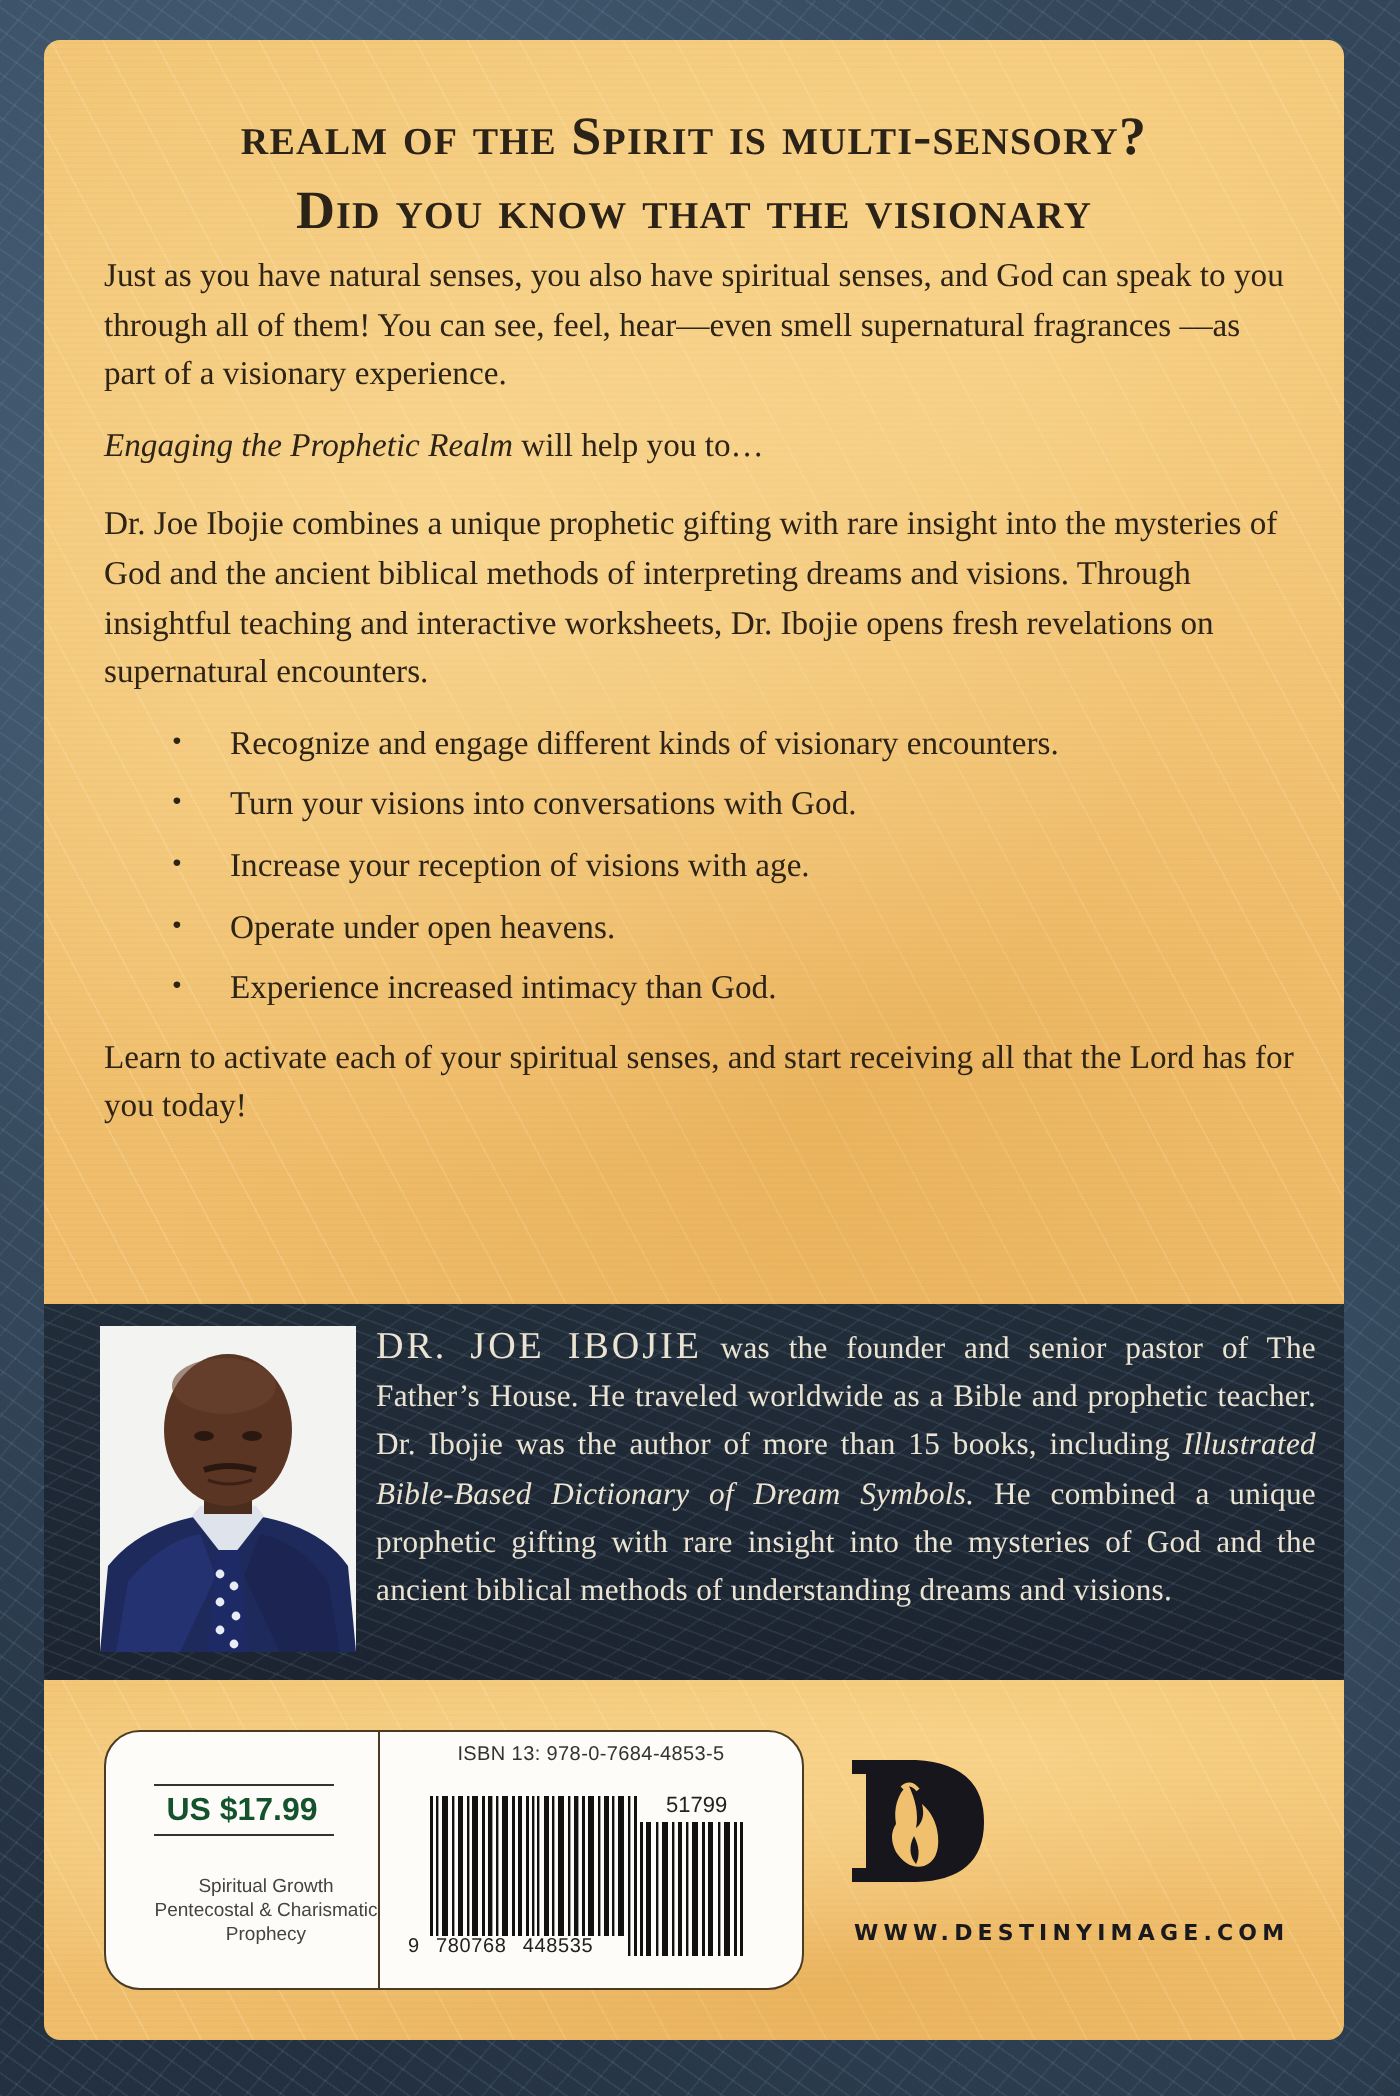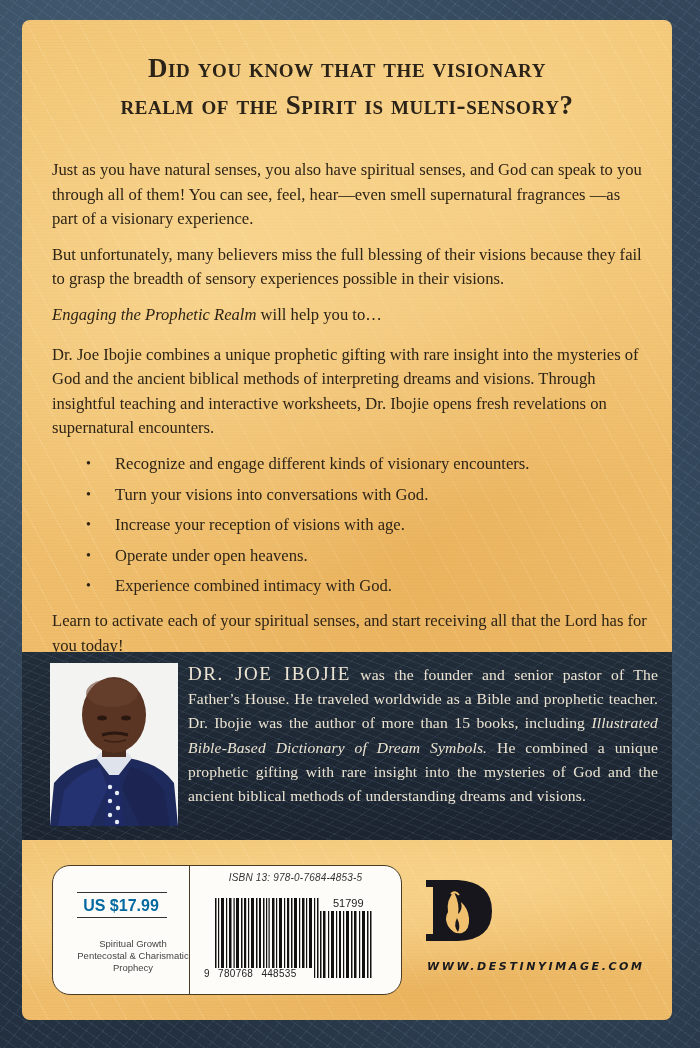--- a/index.html
+++ b/index.html
@@ -32,21 +32,21 @@
     .parchment.bottom { top: 840px; height: 180px; border-radius: 0 0 8px 8px; }
 
     .headline {
       position: absolute; top: 12px; left: 0; width: 650px;
       text-align: center; color: #2b2317;
       font-size: 27px; line-height: 37px; letter-spacing: 0.6px;
       font-variant: small-caps;
     }
     .body-text {
       position: absolute; left: 30px; top: 106px; width: 596px;
-      color: #2e2416; font-size: 16.6px; line-height: 24.6px; margin-top: 32px;
+      color: #2e2416; font-size: 16.6px; line-height: 24.6px;
     }
     .body-text p { margin: 0 0 11px 0; }
     .body-text .intro-title { font-style: italic; }
     .bullets { list-style: none; margin: 0 0 10px 0; padding: 0; }
     .bullets li { position: relative; padding-left: 63px; line-height: 24.6px; }
     .bullets li .dot {
       position: absolute; left: 34px; top: 0; font-size: 14px;
     }
 
     
@@ -77,28 +77,28 @@
       font-family: "Liberation Sans", "DejaVu Sans", sans-serif;
       overflow: hidden;
     }
     .label .left {
       position: absolute; left: 0; top: 0; width: 136px; height: 128px;
       border-right: 1.5px solid #4a3b24; text-align: center;
     }
     .price-rule { position: absolute; left: 24px; width: 90px; height: 0; border-top: 1.5px solid #333; }
     .price {
       position: absolute; top: 31px; left: 0; width: 136px;
-      font-weight: bold; font-size: 16px; color: #0369a1;
+      font-weight: bold; font-size: 16px; color: #14532d;
     }
     .categories {
       position: absolute; top: 72px; left: 0; width: 136px;
       font-size: 9.5px; line-height: 12.2px; color: #444; padding-left: 12px;
     }
     .label .right { position: absolute; left: 137px; top: 0; width: 211px; height: 128px; }
-    .isbn { position: absolute; top: 6px; left: 0; width: 211px; text-align: center; font-size: 10px; color: #333; letter-spacing: 0.2px; font-style: italic; }
+    .isbn { position: absolute; top: 6px; left: 0; width: 211px; text-align: center; font-size: 10px; color: #333; letter-spacing: 0.2px; }
     .barcode-main { position: absolute; left: 25px; top: 32px; width: 105px; height: 80px; }
     .barcode-addon { position: absolute; left: 130px; top: 45px; width: 52px; height: 67px; }
     .addon-num { position: absolute; left: 143px; top: 31px; font-size: 11px; color: #222; text-align: right; }
     .barcode-digits {
       position: absolute; left: 13px; top: 102px; font-size: 10px; color: #222;
       background: #fdfcf8; letter-spacing: 0.3px;
     }
     .barcode-digits span { background: #fdfcf8; padding: 0 1px; }
 
     
@@ -106,47 +106,46 @@
     .logo-d { position: absolute; left: 0; top: 0; width: 70px; height: 65px; }
     .pub-name {
       position: absolute; left: 80px; top: 5px;
       font-family: "DejaVu Sans", "Liberation Sans", sans-serif; font-weight: bold;
       font-size: 25px; line-height: 27px; color: #1a1a1e; letter-spacing: 0.5px;
     }
     .reg { font-size: 9px; vertical-align: top; position: relative; top: 14px; left: 1px; }
     .pub-url {
       position: absolute; left: 3px; top: 82px;
       font-family: "DejaVu Sans", "Liberation Sans", sans-serif; font-weight: bold;
-      font-size: 11px; letter-spacing: 2.6px; color: #1a1a1e; font-style: italic;
+      font-size: 11px; letter-spacing: 2.6px; color: #1a1a1e;
     }
   </style>
 </head>
 <body>
 
 <div class="cover">
 
   <section class="parchment top">
     <h1 class="headline">
+      <div>realm of the Spirit is multi-sensory?</div>
       <div>Did you know that the visionary</div>
-      <div>realm of the Spirit is multi-sensory?</div>
     </h1>
 
     <div class="body-text">
       <p>Just as you have natural senses, you also have spiritual senses, and God can speak to you through all of them! You can see, feel, hear—even smell supernatural fragrances —as part of a visionary experience.</p>
-      <p>But unfortunately, many believers miss the full blessing of their visions because they fail to grasp the breadth of sensory experiences possible in their visions.</p>
       <p style="margin-bottom:15px">
         <span class="intro-title">Engaging the Prophetic Realm</span><span> will help you to…</span>
       </p>
       <p>Dr. Joe Ibojie combines a unique prophetic gifting with rare insight into the mysteries of God and the ancient biblical methods of interpreting dreams and visions. Through insightful teaching and interactive worksheets, Dr. Ibojie opens fresh revelations on supernatural encounters.</p>
       <ul class="bullets">
         <li><span class="dot">•</span><span>Recognize and engage different kinds of visionary encounters.</span></li>
         <li style="margin-top:6px"><span class="dot">•</span><span>Turn your visions into conversations with God.</span></li>
         <li style="margin-top:6px"><span class="dot">•</span><span>Increase your reception of visions with age.</span></li>
         <li style="margin-top:6px"><span class="dot">•</span><span>Operate under open heavens.</span></li>
-        <li style="margin-top:6px"><span class="dot">•</span><span>Experience combined intimacy with God.</span></li>
+        <li style="margin-top:6px"><span class="dot">•</span><span>Experience increased intimacy than God.</span></li>
       </ul>
       <p>Learn to activate each of your spiritual senses, and start receiving all that the Lord has for you today!</p>
     </div>
   </section>
 
   <section class="author-band">
     <div class="photo">
       <svg width="128" height="163" viewBox="0 0 128 163">
         <rect width="128" height="163" fill="#f3f3f1"></rect>
 

